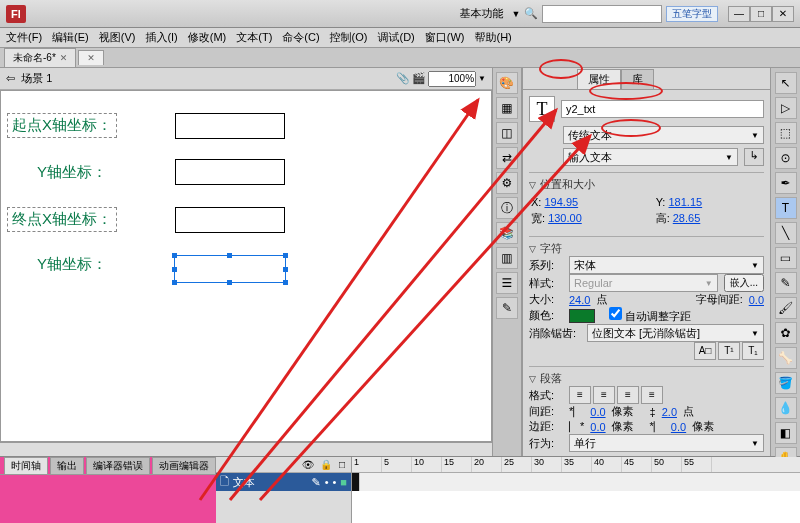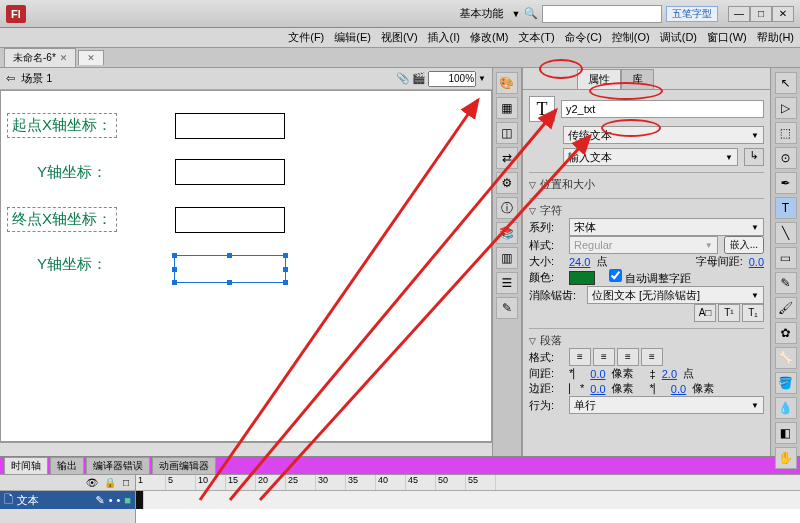--- a/index.html
+++ b/index.html
@@ -5,21 +5,21 @@
 * { margin: 0; padding: 0; box-sizing: border-box; font-family: "Microsoft YaHei", sans-serif; }
 body { width: 800px; height: 523px; background: #b8b8b8; font-size: 11px; overflow: hidden; position: relative; }
 .titlebar { height: 28px; background: linear-gradient(#e0e0e0,#c8c8c8); display: flex; align-items: center; padding: 0 6px; border-bottom: 1px solid #888; }
 .app-logo { width: 20px; height: 18px; background: #b82a2e; color: #fff; font-weight: bold; font-size: 11px; display: flex; align-items: center; justify-content: center; border-radius: 2px; }
 .title-r { margin-left: auto; display: flex; gap: 4px; align-items: center; }
 .title-mode { font-size: 11px; padding: 1px 4px; }
 .search-top { width: 120px; height: 18px; background: #fff; border: 1px solid #999; }
 .wubi { width: 52px; height: 16px; background: #e8f0f8; border: 1px solid #88aadd; font-size: 10px; color: #2255aa; text-align: center; }
 .winctl { display: flex; gap: 0; margin-left: 6px; }
 .winctl span { width: 22px; height: 16px; border: 1px solid #999; background: #ddd; text-align: center; font-size: 10px; line-height: 14px; }
-.menubar { height: 20px; background: #d8d8d8; display: flex; align-items: center; padding: 0 6px; gap: 10px; font-size: 11px; border-bottom: 1px solid #999; justify-content: flex-end; }
+.menubar { height: 20px; background: #d8d8d8; display: flex; align-items: center; padding: 0 6px; gap: 10px; font-size: 11px; border-bottom: 1px solid #999; }
 .menubar span { cursor: default; }
 .tabs { height: 20px; background: #c8c8c8; display: flex; align-items: center; padding: 0 4px; gap: 2px; font-size: 11px; border-bottom: 1px solid #999; }
 .tab { background: #e4e4e4; padding: 2px 8px; border: 1px solid #999; border-bottom: none; font-size: 10px; display: flex; align-items: center; gap: 4px; }
 .tab.active { background: #f0f0f0; }
 .tab .x { font-size: 9px; color: #666; }
 .workarea { display: flex; height: 388px; }
 .stage-col { width: 492px; display: flex; flex-direction: column; background: #cfcfcf; }
 .stage-head { height: 22px; display: flex; align-items: center; padding: 0 6px; background: #d8d8d8; border-bottom: 1px solid #aaa; }
 .stage-head .sc { font-size: 11px; }
 .stage-head .zoom { margin-left: auto; display: flex; align-items: center; gap: 2px; }
@@ -50,21 +50,21 @@
 .sect-h .tw { font-size: 9px; }
 .grid2 { display: grid; grid-template-columns: auto auto; gap: 3px 14px; padding: 4px 2px; }
 .kv { font-size: 11px; }
 .kv .v { color: #0044dd; text-decoration: underline; }
 .colorchip { width: 26px; height: 14px; background: #0a7a2a; border: 1px solid #333; display: inline-block; vertical-align: middle; }
 .btngrp { display: flex; gap: 2px; }
 .btngrp .b { width: 22px; height: 18px; background: #e4e4e4; border: 1px solid #999; font-size: 10px; text-align: center; line-height: 16px; }
 .right-tools { width: 30px; background: #c4c4c4; border-left: 1px solid #999; display: flex; flex-direction: column; align-items: center; padding: 4px 0; gap: 3px; }
 .right-tools .ti { width: 22px; height: 22px; background: #d4d4d4; border: 1px solid #aaa; font-size: 12px; text-align: center; line-height: 20px; }
 .right-tools .ti.on { background: #aac8f0; }
-.timeline { height: 67px; background: #d946ef; border-top: 1px solid #888; display: flex; flex-direction: column; }
+.timeline { height: 67px; background: #ec4899; border-top: 1px solid #888; display: flex; flex-direction: row; }
 .tl-tabs { height: 18px; display: flex; align-items: flex-end; padding-left: 4px; gap: 2px; font-size: 10px; border-bottom: 1px solid #999; }
 .tltab { padding: 1px 6px; background: #c0c0c0; border: 1px solid #999; border-bottom: none; }
 .tltab.active { background: #e4e4e4; }
 .tl-body { flex: 1; display: flex; }
 .layers { width: 136px; background: #dcdcdc; border-right: 1px solid #999; }
 .layers-head { height: 16px; display: flex; align-items: center; justify-content: flex-end; gap: 6px; padding-right: 6px; font-size: 10px; border-bottom: 1px solid #aaa; }
 .layer-row { height: 18px; display: flex; align-items: center; background: #2b5a9a; color: #fff; padding: 0 4px; gap: 4px; font-size: 11px; }
 .frames { flex: 1; background: #fff; position: relative; }
 .ruler { height: 16px; background: #e8e8e8; border-bottom: 1px solid #aaa; display: flex; font-size: 9px; }
 .ruler span { width: 30px; border-right: 1px solid #ccc; text-align: left; padding-left: 2px; }
@@ -193,20 +193,26 @@
             <span class="arr">▼</span>
           </div>
         <div class="ti" style="width:20px;height:18px;border:1px solid #999;text-align:center">↳</div>
       </div>
 
       <div class="sect">
         <div class="sect-h">
             <span class="tw">▽</span>
             <span>位置和大小</span>
           </div>
+        <div class="grid2">
+          <div class="kv"><span>X:</span> <span class="v">194.95</span></div>
+          <div class="kv"><span>Y:</span> <span class="v">181.15</span></div>
+          <div class="kv"><span>宽:</span> <span class="v">130.00</span></div>
+          <div class="kv"><span>高:</span> <span class="v">28.65</span></div>
+        </div>
       </div>
 
       <div class="sect">
         <div class="sect-h">
             <span class="tw">▽</span>
             <span>字符</span>
           </div>
         <div class="prop-row">
             <span style="width:34px">系列:</span>
             <div class="dd" style="flex:1">

